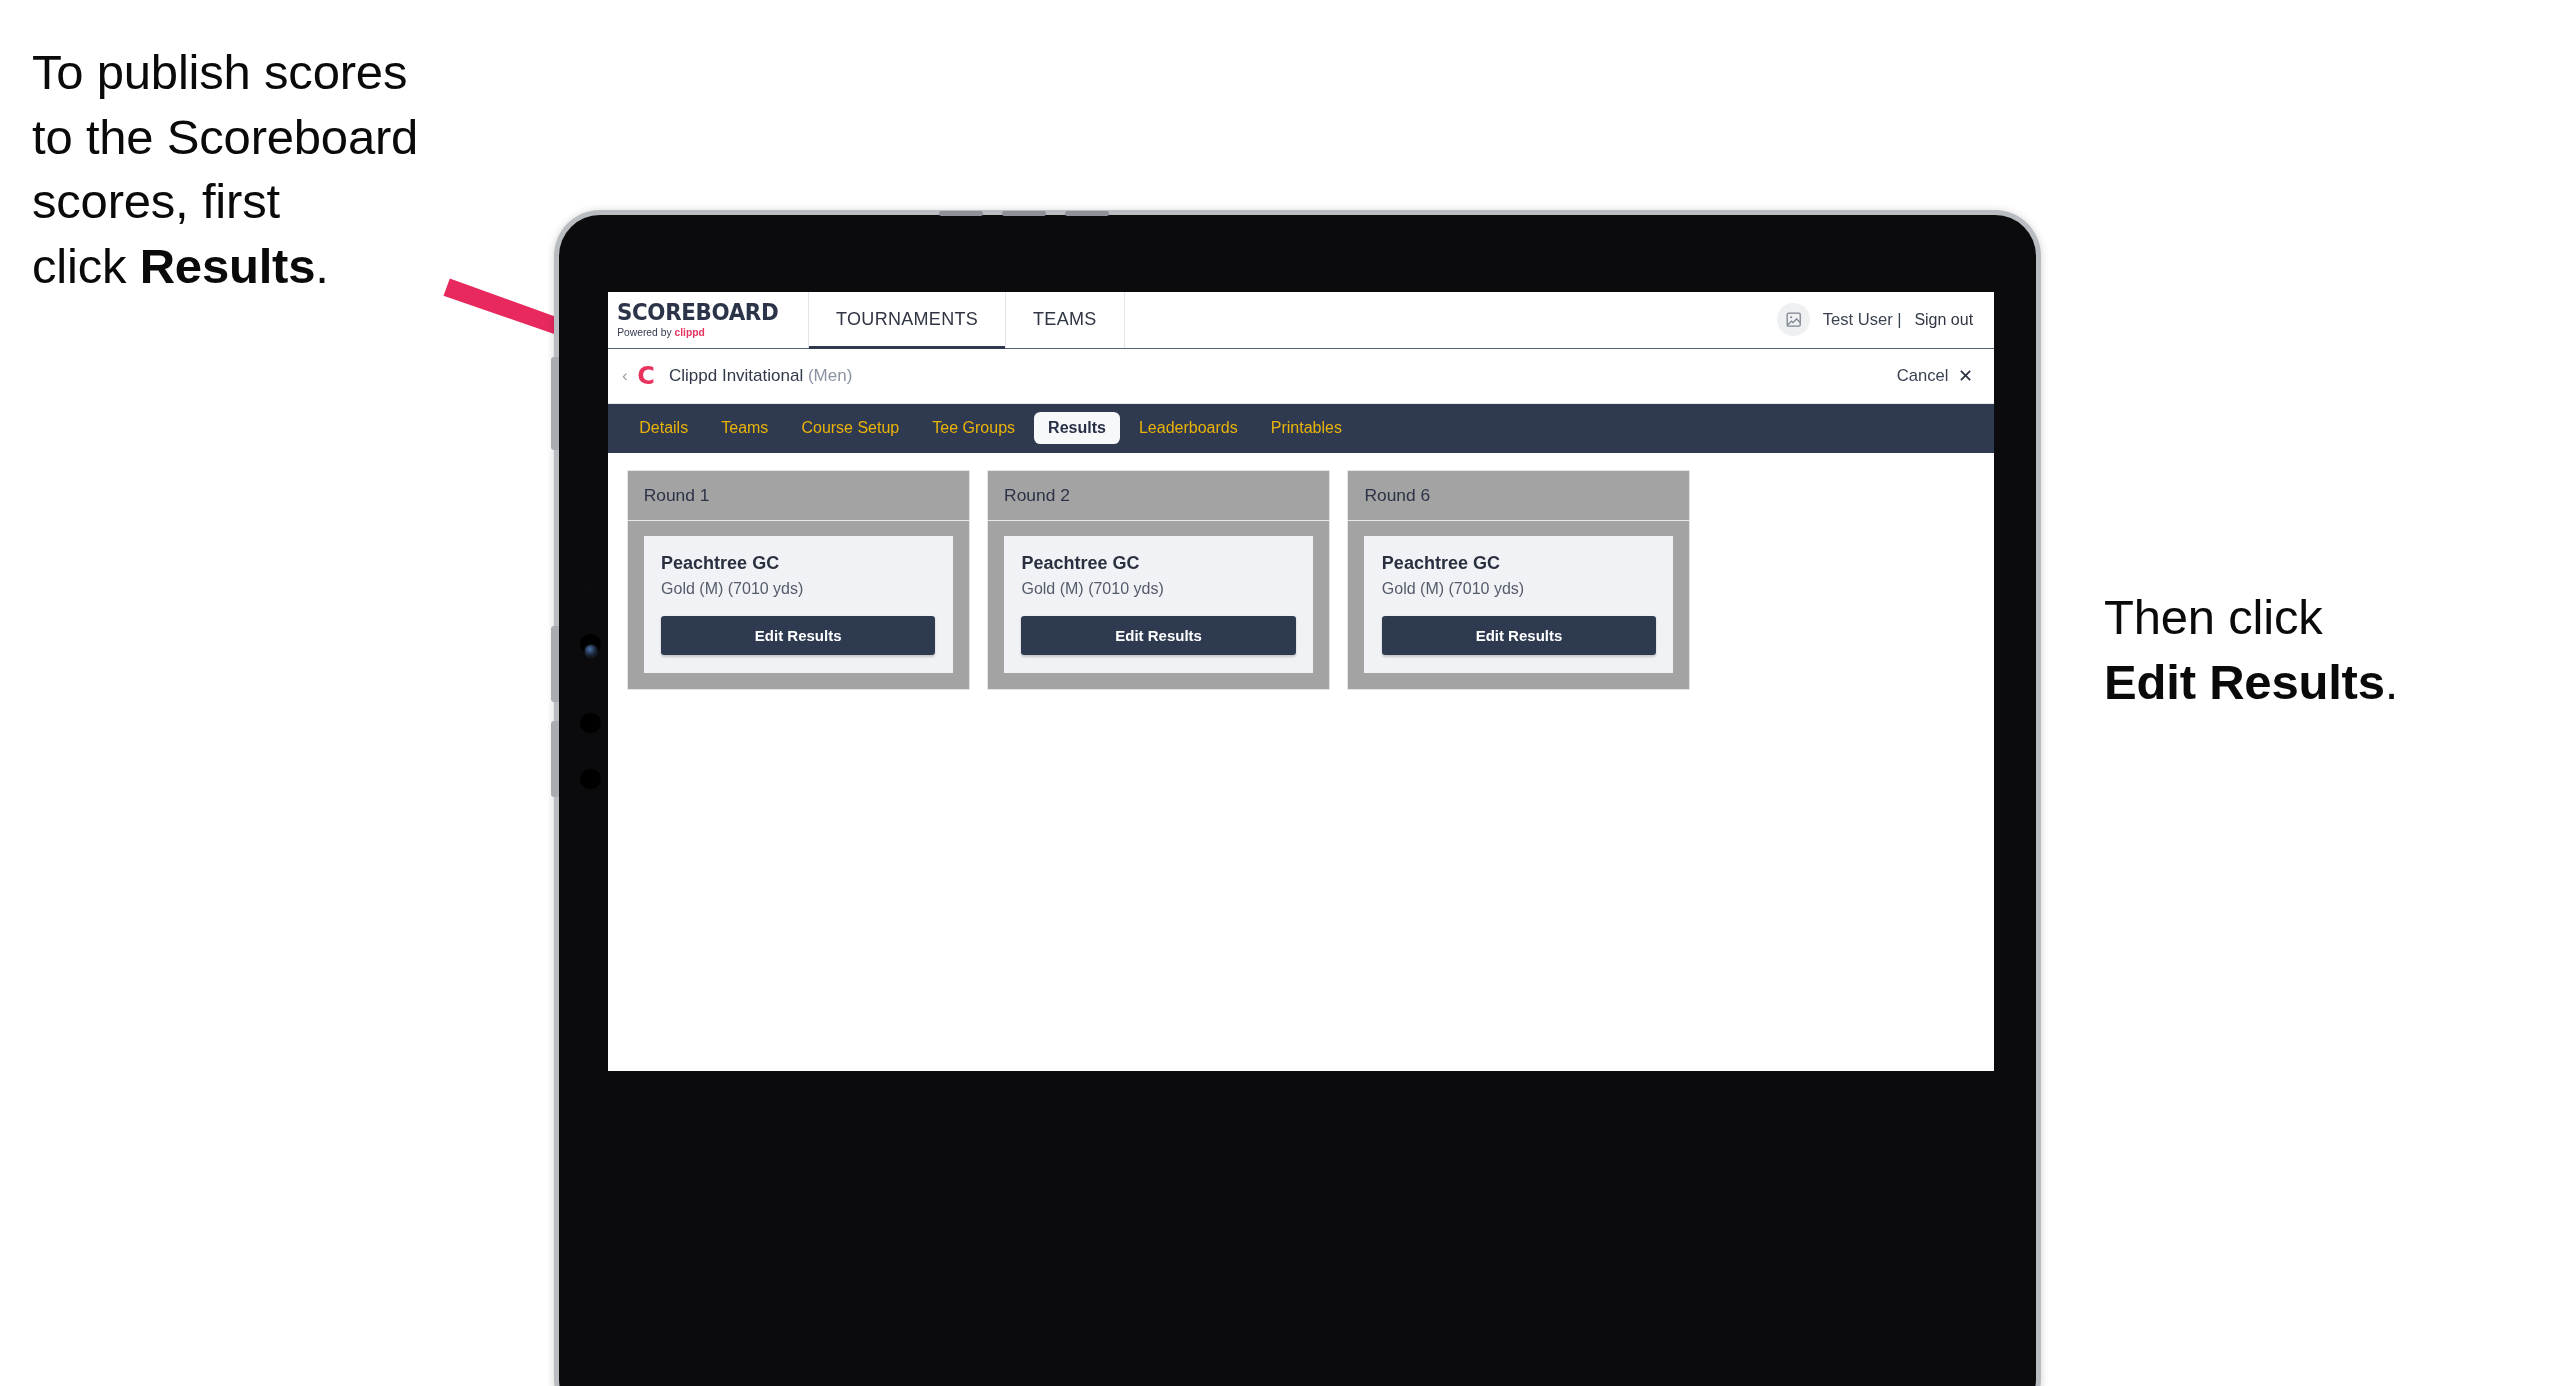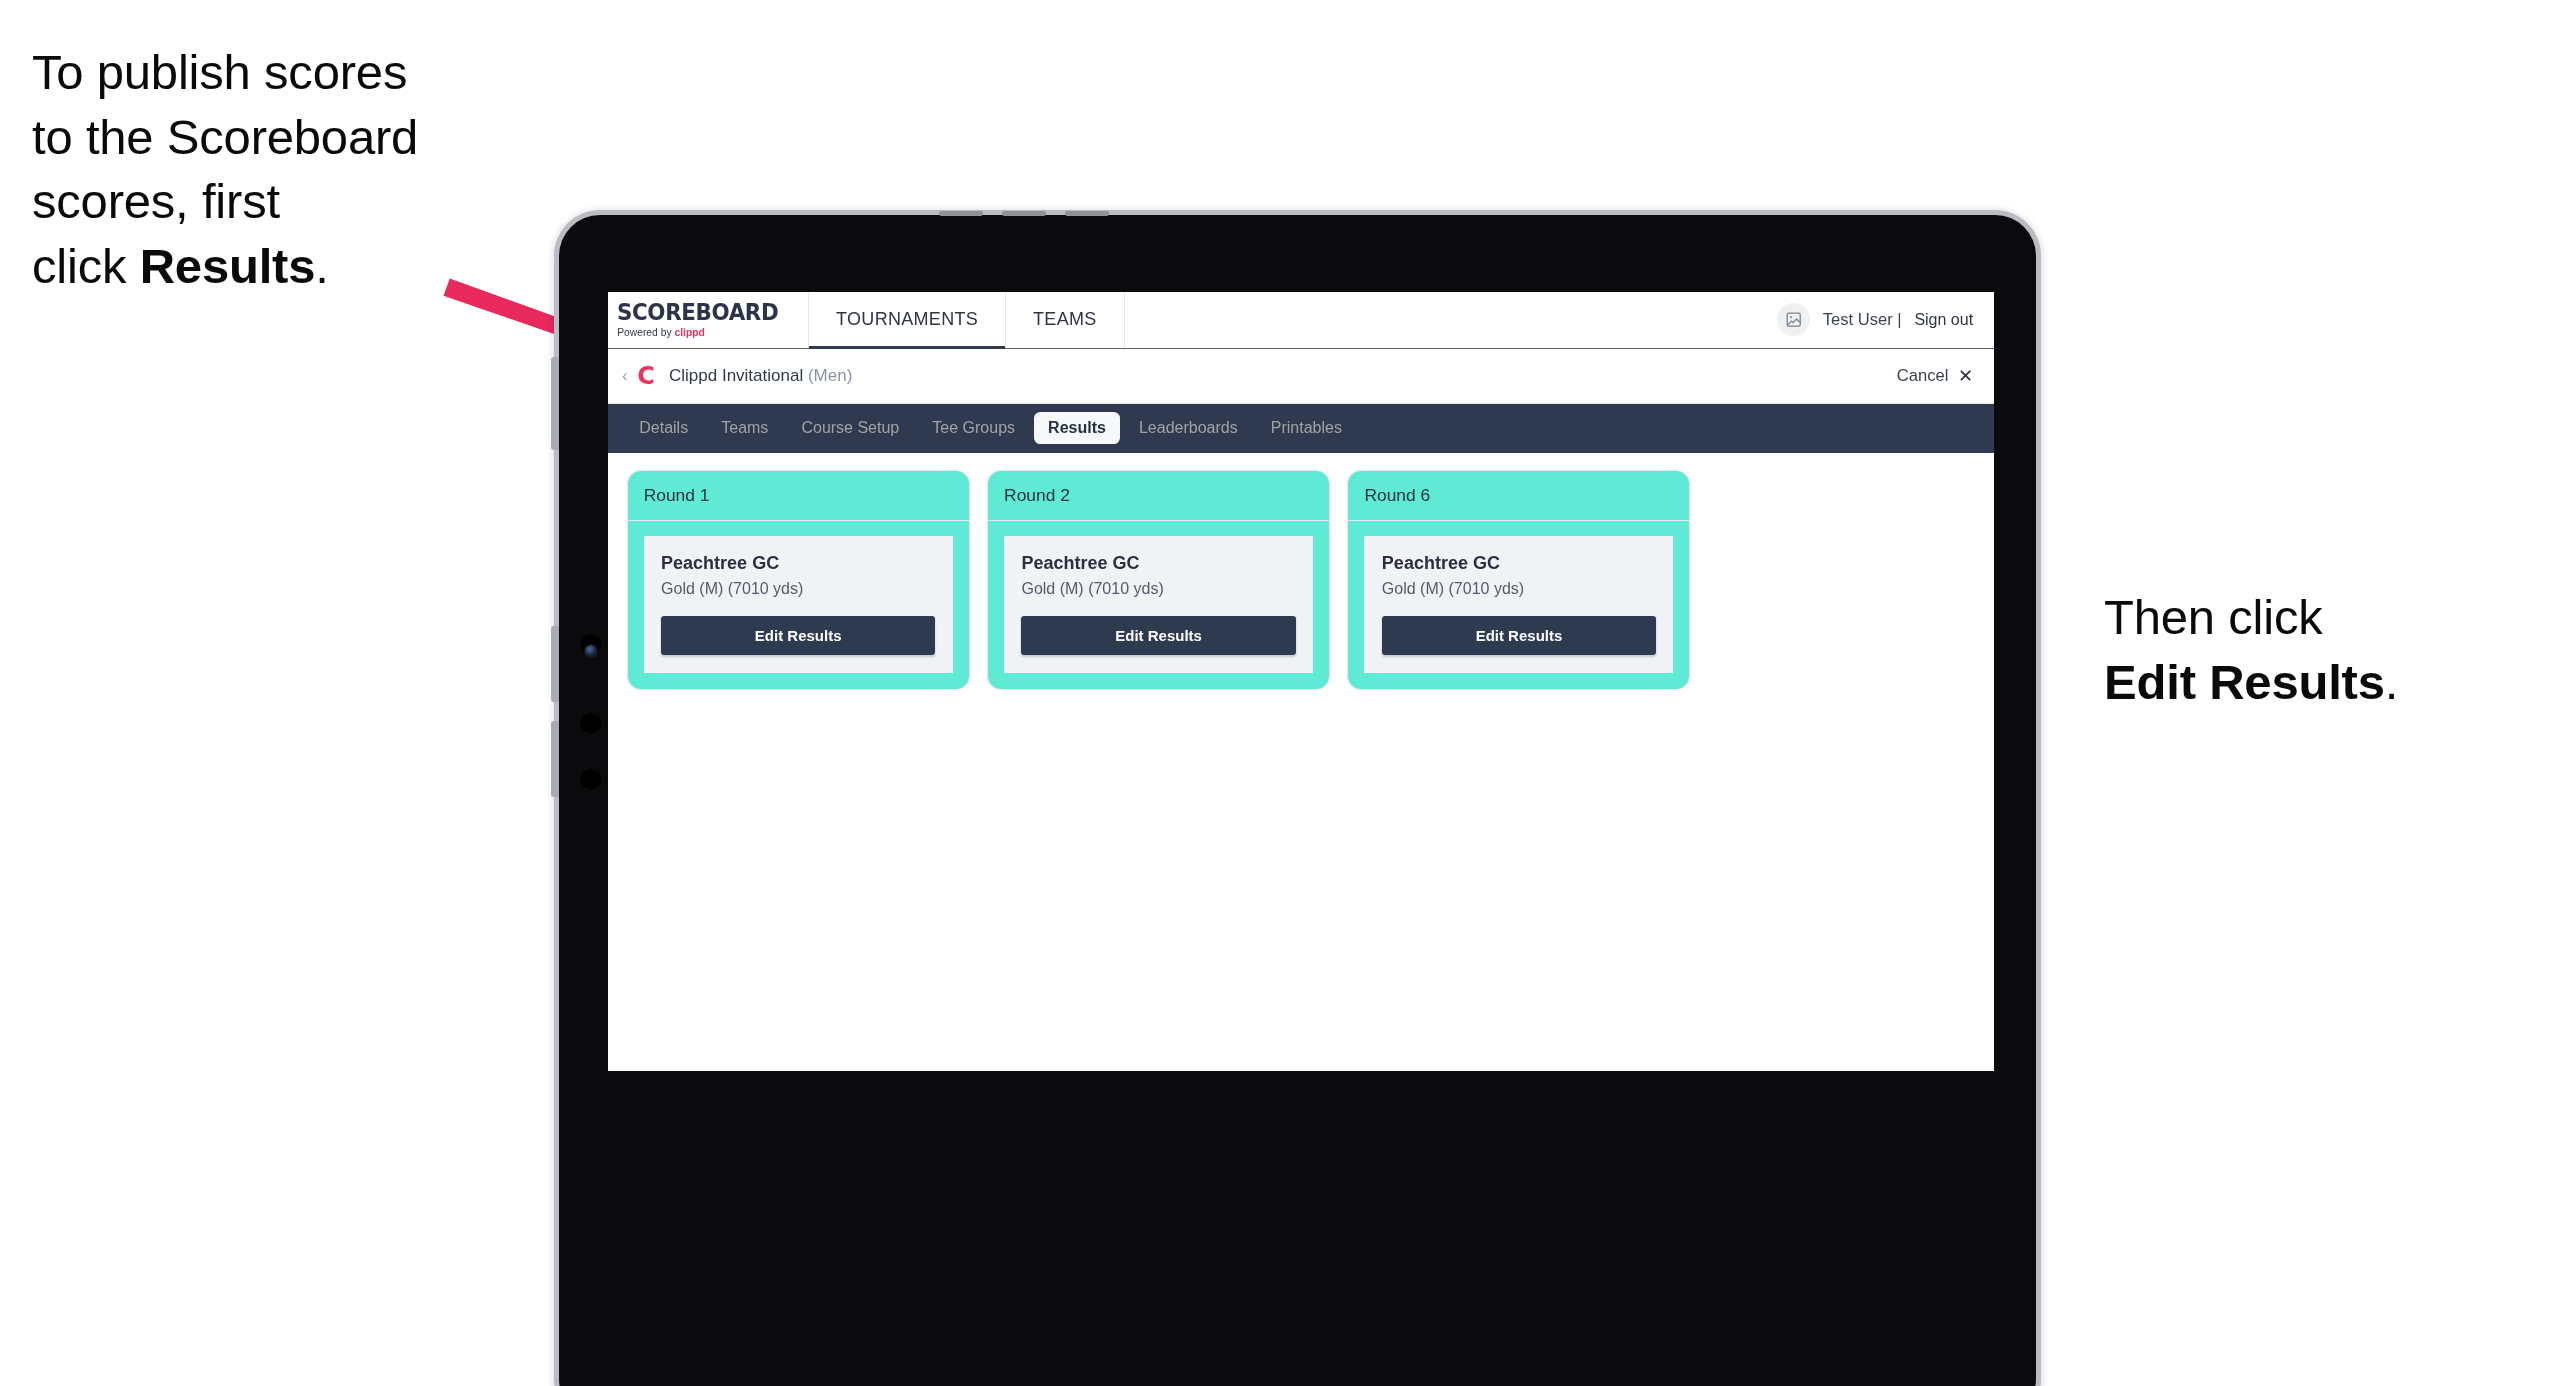--- a/index.html
+++ b/index.html
@@ -148,38 +148,38 @@
   }
   #cancel-x { font-size: 18px; color: #2b3242; line-height: 1; }
 
   
   #nav-strip {
     display: flex; align-items: center; gap: 4.7px;
     height: 49px; background: #2f3a50;
     padding: 0 17.4px;
   }
   .nav-item {
-    font-size: 16px; color: #a3a3a3;
+    font-size: 16px; color: #eab308;
     padding: 8px 14.2px; border-radius: 6.3px; line-height: 1;
   }
   .nav-item.active {
     background: #f7f8fa; color: #283046; font-weight: 700;
   }
 
   
   #content {
     background: #ffffff; padding: 17.4px 19px;
     height: calc(100% - 57px - 55px - 49px);
   }
   #rounds-row { display: flex; gap: 17.4px; }
   .round-card {
     width: 343px;
-    background: #5eead4;
+    background: #a3a3a3;
     border: 0.8px solid #e2e5ea;
-    border-radius: 14px;
+    border-radius: 1px;
     overflow: hidden;
   }
   .round-head {
     padding: 14.2px 16px;
     border-bottom: 0.8px solid #e7e9ee;
     font-size: 17.4px; color: #2c3346; font-weight: 400;
   }
   .round-body { padding: 14.2px 16px 16px; }
   .course-panel { background: #f1f2f5; padding: 16px 17.4px 17.4px; }
   .course-name {

